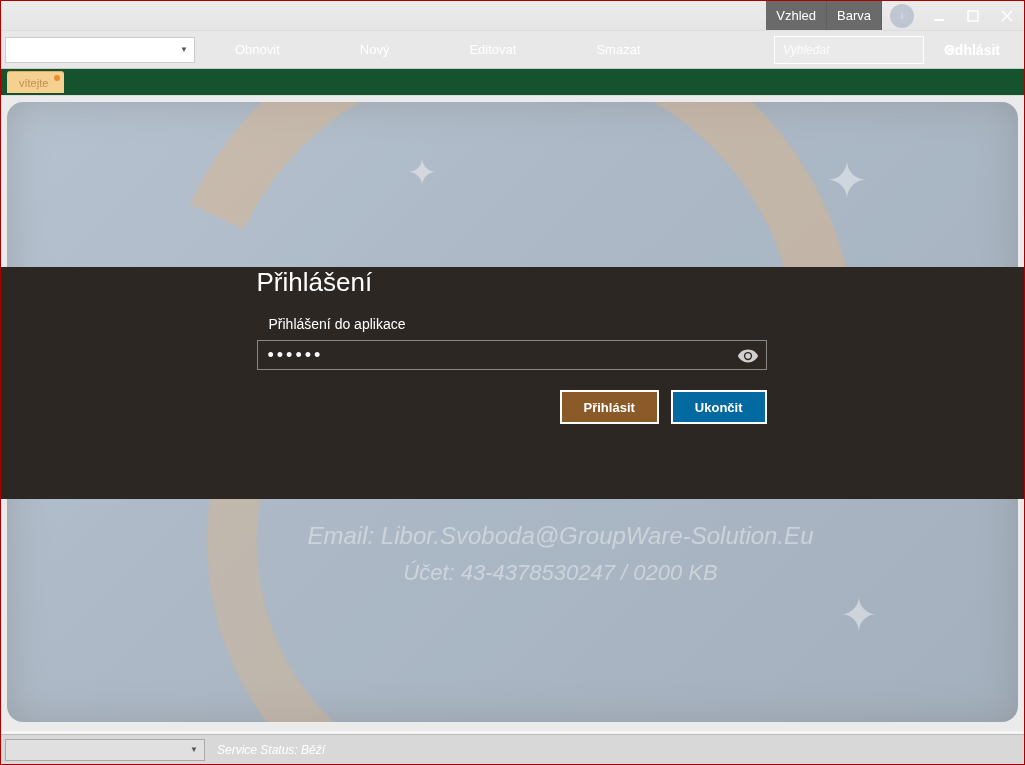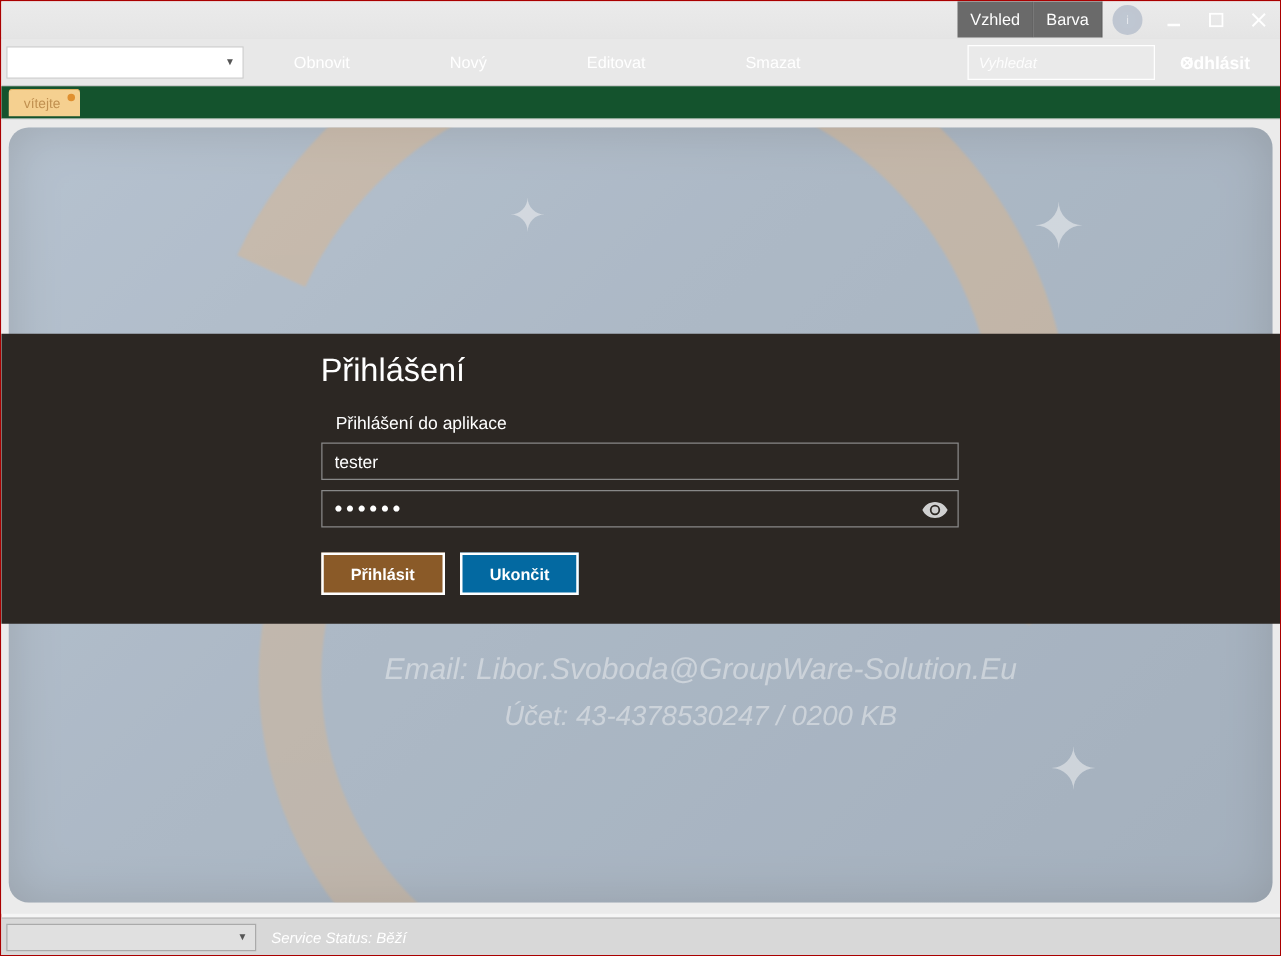--- a/index.html
+++ b/index.html
@@ -273,21 +273,20 @@
       top: 266px;
       left: 0;
       right: 0;
       height: 232px;
       background: #2c2723;
       display: flex;
       justify-content: center;
     }
     .modal-inner {
       width: 520px;
-      padding-top: 14px;
       padding-left: 4px;
     }
     .modal-title {
       color: #fff;
       font-size: 26px;
       font-weight: 400;
       margin-bottom: 18px;
     }
     .modal-sub {
       color: #fff;
@@ -321,20 +320,21 @@
       position: absolute;
       right: 8px;
       top: 5px;
       width: 22px;
       height: 22px;
       color: #d0d0d0;
       cursor: pointer;
     }
     .modal-btns {
       display: flex;
+      justify-content: flex-end;
       width: 510px;
       margin-top: 20px;
       gap: 12px;
     }
     .btn {
       height: 34px;
       padding: 0 22px;
       border: 2px solid #fff;
       color: #fff;
       font-size: 13px;
@@ -424,21 +424,20 @@
   <div class="status-combo">
     <span class="combo-arrow">▼</span>
   </div>
   <span class="status-text">Service Status:  Běží</span>
 </div>
 
 <div class="modal">
   <div class="modal-inner">
     <div class="modal-title">Přihlášení</div>
     <div class="modal-sub">Přihlášení do aplikace</div>
-    <input class="modal-input" type="text" value="tester" style="">
     <div class="pw-wrap">
       <input class="modal-input" type="text" readonly="" value="••••••" style="">
       <span class="eye">
         <svg viewBox="0 0 24 24" width="22" height="22" fill="#d0d0d0">
             <path d="M12 5C7 5 2.73 8.11 1 12c1.73 3.89 6 7 11 7s9.27-3.11 11-7c-1.73-3.89-6-7-11-7zm0 11.5A4.5 4.5 0 1 1 16.5 12 4.5 4.5 0 0 1 12 16.5zM12 9a3 3 0 1 0 3 3 3 3 0 0 0-3-3z"></path>
           </svg>
       </span>
     </div>
     <div class="modal-btns">
       <button class="btn primary">Přihlásit</button>

